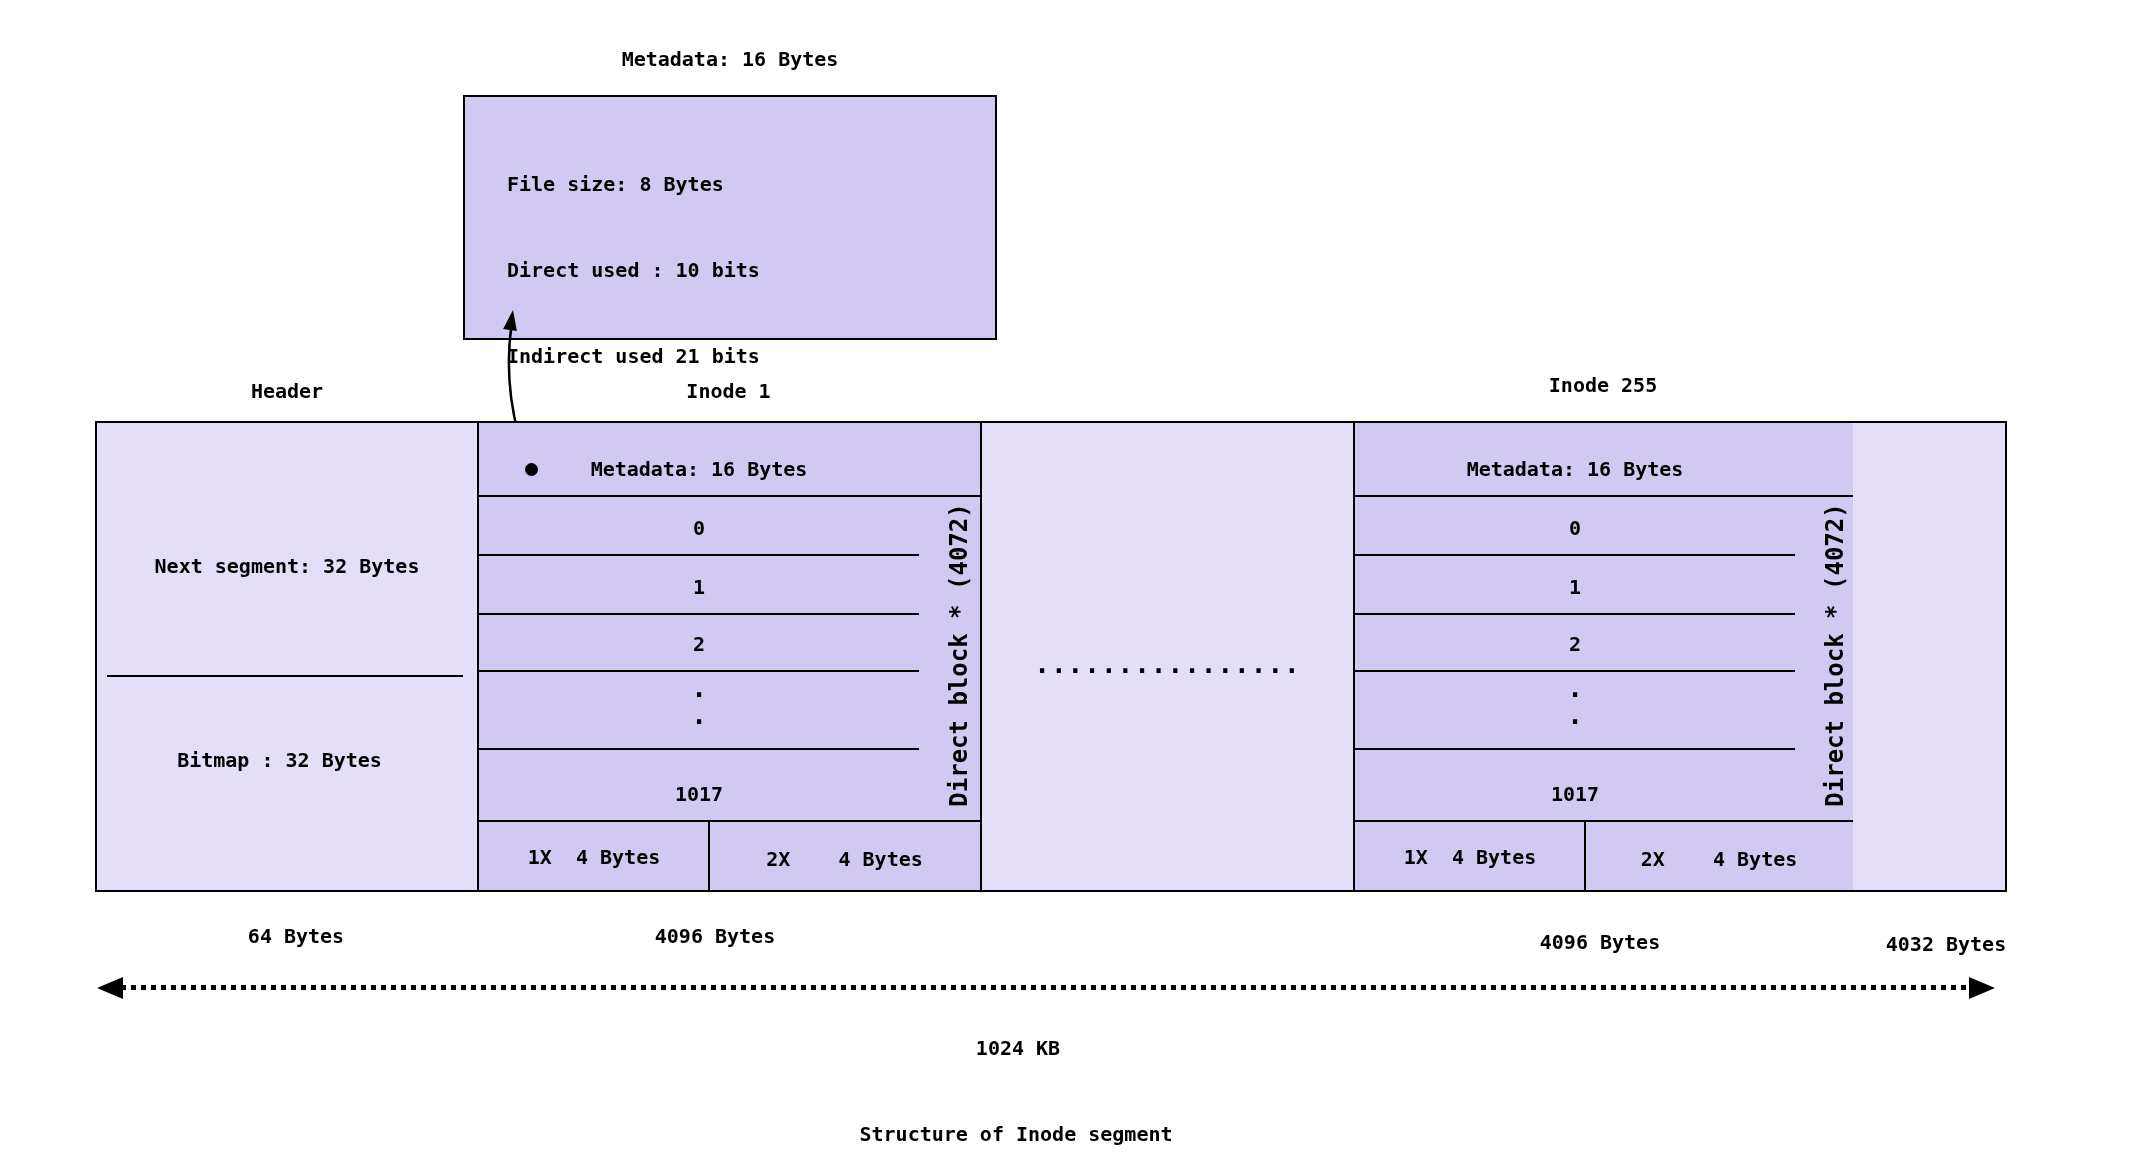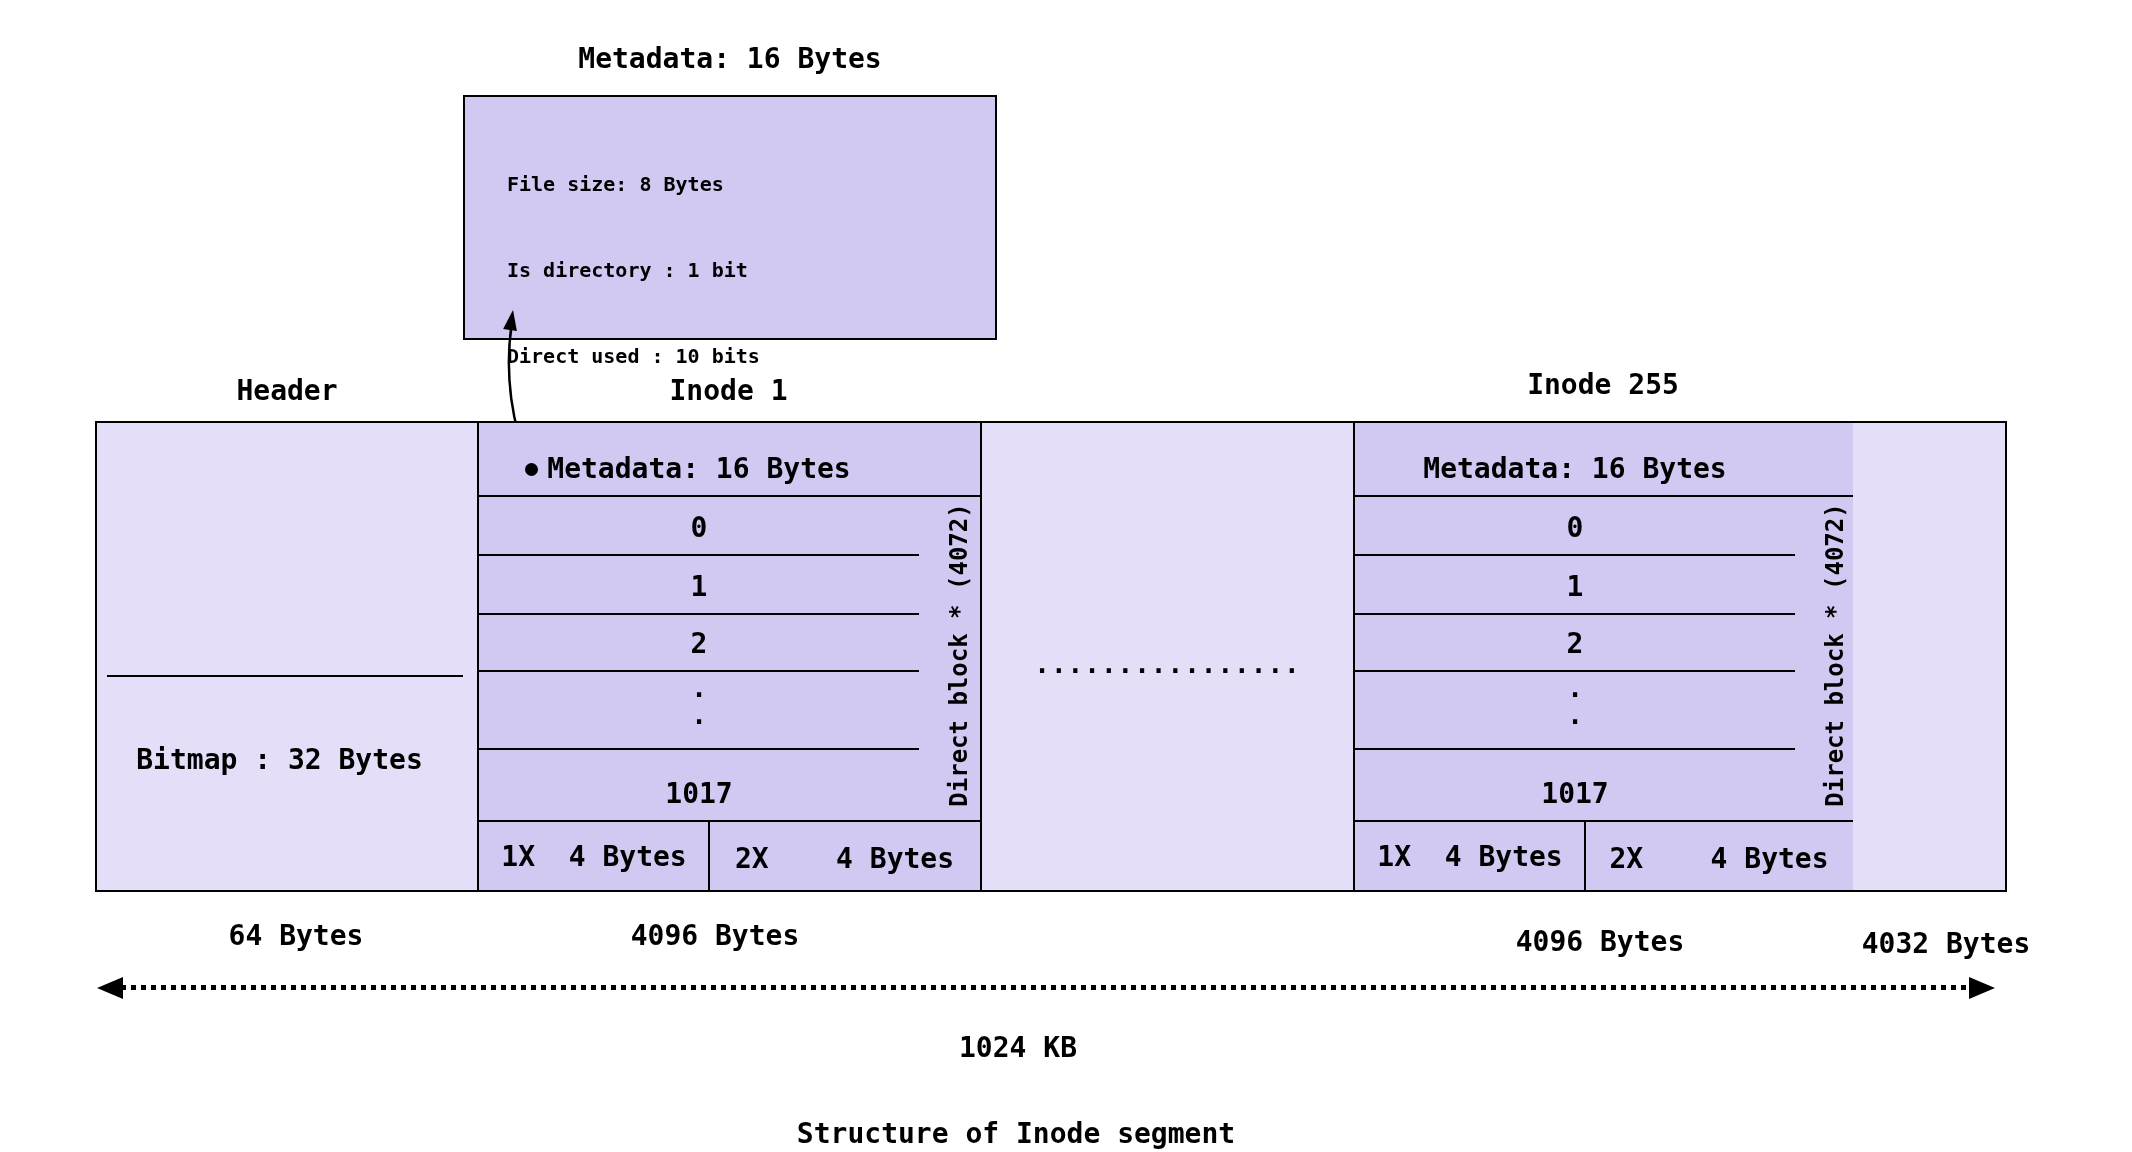--- a/index.html
+++ b/index.html
@@ -7,21 +7,21 @@
     --fill-light:#e4def9;
     --line:#000000;
   }
   html,body{margin:0;padding:0;}
   body{
     width:2132px;height:1152px;position:relative;background:#ffffff;
     font-family:"DejaVu Sans Mono",monospace;font-weight:700;color:var(--line);
     overflow:hidden;
   }
   .abs{position:absolute;}
-  .lbl{font-size:28px;line-height:30px;white-space:pre;}
+  .lbl{font-size:20px;line-height:30px;white-space:pre;}
   .ctr{text-align:center;}
   .cx{transform:translateX(-50%);}
 
   
   #callout-title{left:463px;top:44px;width:534px;}
   #callout-box{
     left:463px;top:95px;width:534px;height:245px;
     background:var(--fill-dark);border:2px solid var(--line);box-sizing:border-box;
   }
   #callout-text{padding:16px 0 0 42px;font-size:20px;line-height:28.6px;white-space:pre;}
@@ -99,40 +99,40 @@
   #total-label{left:1018px;top:1033px;}
   #main-title{left:1016px;top:1119px;text-align:right;}
 </style>
 </head>
 <body>
 
 <div class="abs lbl ctr" id="callout-title">Metadata: 16 Bytes</div>
 <div class="abs" id="callout-box">
   <div id="callout-text">
     <div>File size: 8 Bytes</div>
-    <div>Is directory : 1 bit</div>
     <div>Direct used : 10 bits</div>
     <div>Indirect used 21 bits</div>
     <div>Double Indirect used: 16 bits</div>
     <div>Double to single indirect: 16 bits</div>
   </div>
 </div>
 <svg class="abs" id="callout-arrow" viewBox="0 0 140 200">
   <circle cx="90" cy="183" r="7" fill="#000"></circle>
   <path d="M 90 176 C 72 140 64 85 72 34" fill="none" stroke="#000" stroke-width="2.5"></path>
   <polygon points="73,22 76.9,43 63.1,41" fill="#000"></polygon>
 </svg>
 
 <div class="abs lbl ctr" id="header-title">Header</div>
 <div class="abs lbl ctr" id="inode1-title">Inode 1</div>
 <div class="abs lbl ctr" id="inode255-title">Inode 255</div>
 
 <div class="abs" id="segment">
 
   <div class="section sec-light" id="sec-header">
+    <div class="abs lbl ctr" id="hdr-next">Next segment: 32 Bytes</div>
     <div class="abs" id="hdr-divider"></div>
     <div class="abs lbl ctr" id="hdr-bitmap">Bitmap : 32 Bytes</div>
   </div>
 
   <div class="section sec-dark bl inode" id="sec-inode1">
     <div class="lbl meta-label">Metadata: 16 Bytes</div>
     <div class="meta-dot"></div>
     <div class="hline full lm"></div>
     <div class="hline short l0"></div>
     <div class="hline short l1"></div>

